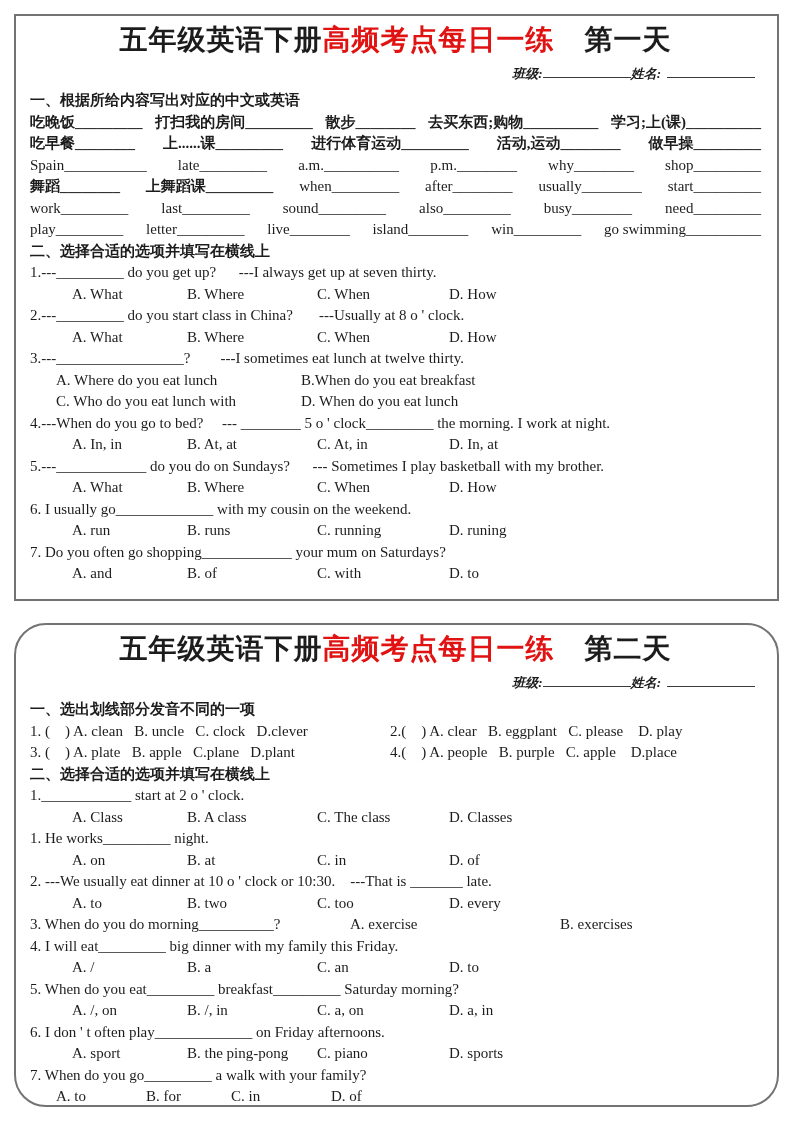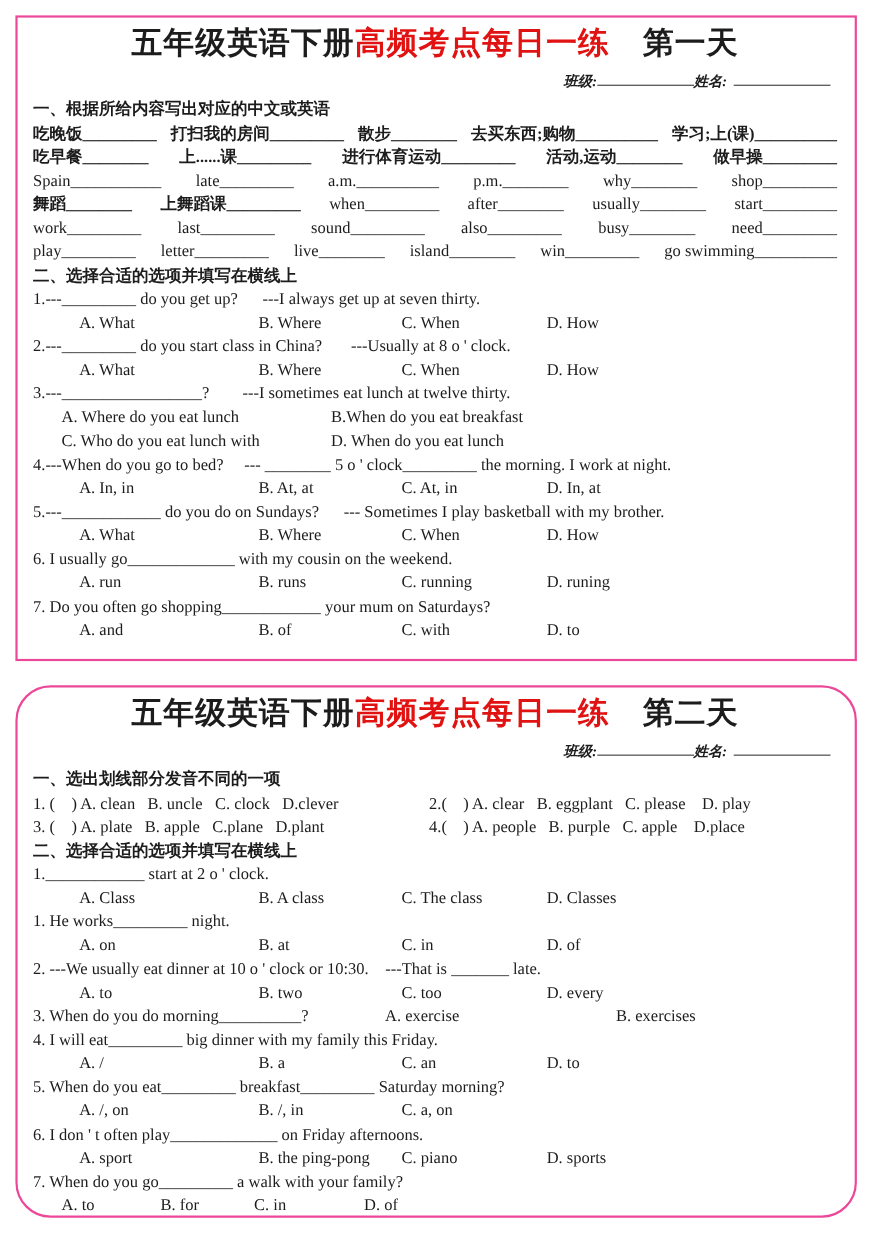--- a/index.html
+++ b/index.html
@@ -3,21 +3,21 @@
 <meta charset="utf-8">
 <style>
   html,body{margin:0;padding:0;}
   body{
     width:793px;height:1122px;background:#ffffff;color:#1c1c1c;
     font-family:"Liberation Serif","DejaVu Serif",serif;
     position:relative;overflow:hidden;
   }
   .page{padding-top:14px;}
   .sheet{
-    box-sizing:border-box;margin:0 14px;border:2px solid #ec4899;background:#fff;
+    box-sizing:border-box;margin:0 14px;border:2px solid #737373;background:#fff;
     padding:4px 16px 6px 14px;overflow:hidden;
   }
   .sheet.day1{height:587px;}
   .sheet.day2{height:484px;margin-top:22px;border-radius:32px;}
   .title{
     text-align:center;font-size:28px;font-weight:bold;line-height:40px;height:40px;
     letter-spacing:1px;white-space:pre;
   }
   .title .red{color:#e01212;}
   .title .day{margin-left:30px;}
@@ -33,21 +33,21 @@
   .blank.name{margin-left:6px;}
   .lines{margin-top:2px;}
   .line{height:21.5px;line-height:21.5px;font-size:15px;display:flex;align-items:baseline;}
   .line .cell{white-space:pre-wrap;display:block;}
   .cjk{font-weight:bold;}
   .header .cell{font-weight:bold;}
   .fill{justify-content:space-between;}
   .stem{display:block;}
   .options{padding-left:26px;}
   .options .cell:nth-child(1){width:115px;margin-left:16px;}
-  .options .cell:nth-child(2){width:130px;margin-left:48px;}
+  .options .cell:nth-child(2){width:130px;}
   .options .cell:nth-child(3){width:132px;}
   .options .cell:nth-child(4){flex:1;}
   .optionsTight{padding-left:26px;}
   .optionsTight .cell:nth-child(1){width:90px;}
   .optionsTight .cell:nth-child(2){width:85px;}
   .optionsTight .cell:nth-child(3){width:100px;}
   .optionsTight .cell:nth-child(4){flex:1;}
   .options2{padding-left:26px;}
   .options2 .cell:nth-child(1){width:245px;}
   .options2 .cell:nth-child(2){flex:1;}
@@ -245,20 +245,21 @@
           <span class="cell">C. an</span>
           <span class="cell">D. to</span>
         </div>
         <div class="line stem">
           <span class="cell">5. When do you eat_________ breakfast_________ Saturday morning?</span>
         </div>
         <div class="line options">
           <span class="cell">A. /, on</span>
           <span class="cell">B. /, in</span>
           <span class="cell">C. a, on</span>
+          <span class="cell">D. a, in</span>
         </div>
         <div class="line stem">
           <span class="cell">6. I don ' t often play_____________ on Friday afternoons.</span>
         </div>
         <div class="line options">
           <span class="cell">A. sport</span>
           <span class="cell">B. the ping-pong</span>
           <span class="cell">C. piano</span>
           <span class="cell">D. sports</span>
         </div>

